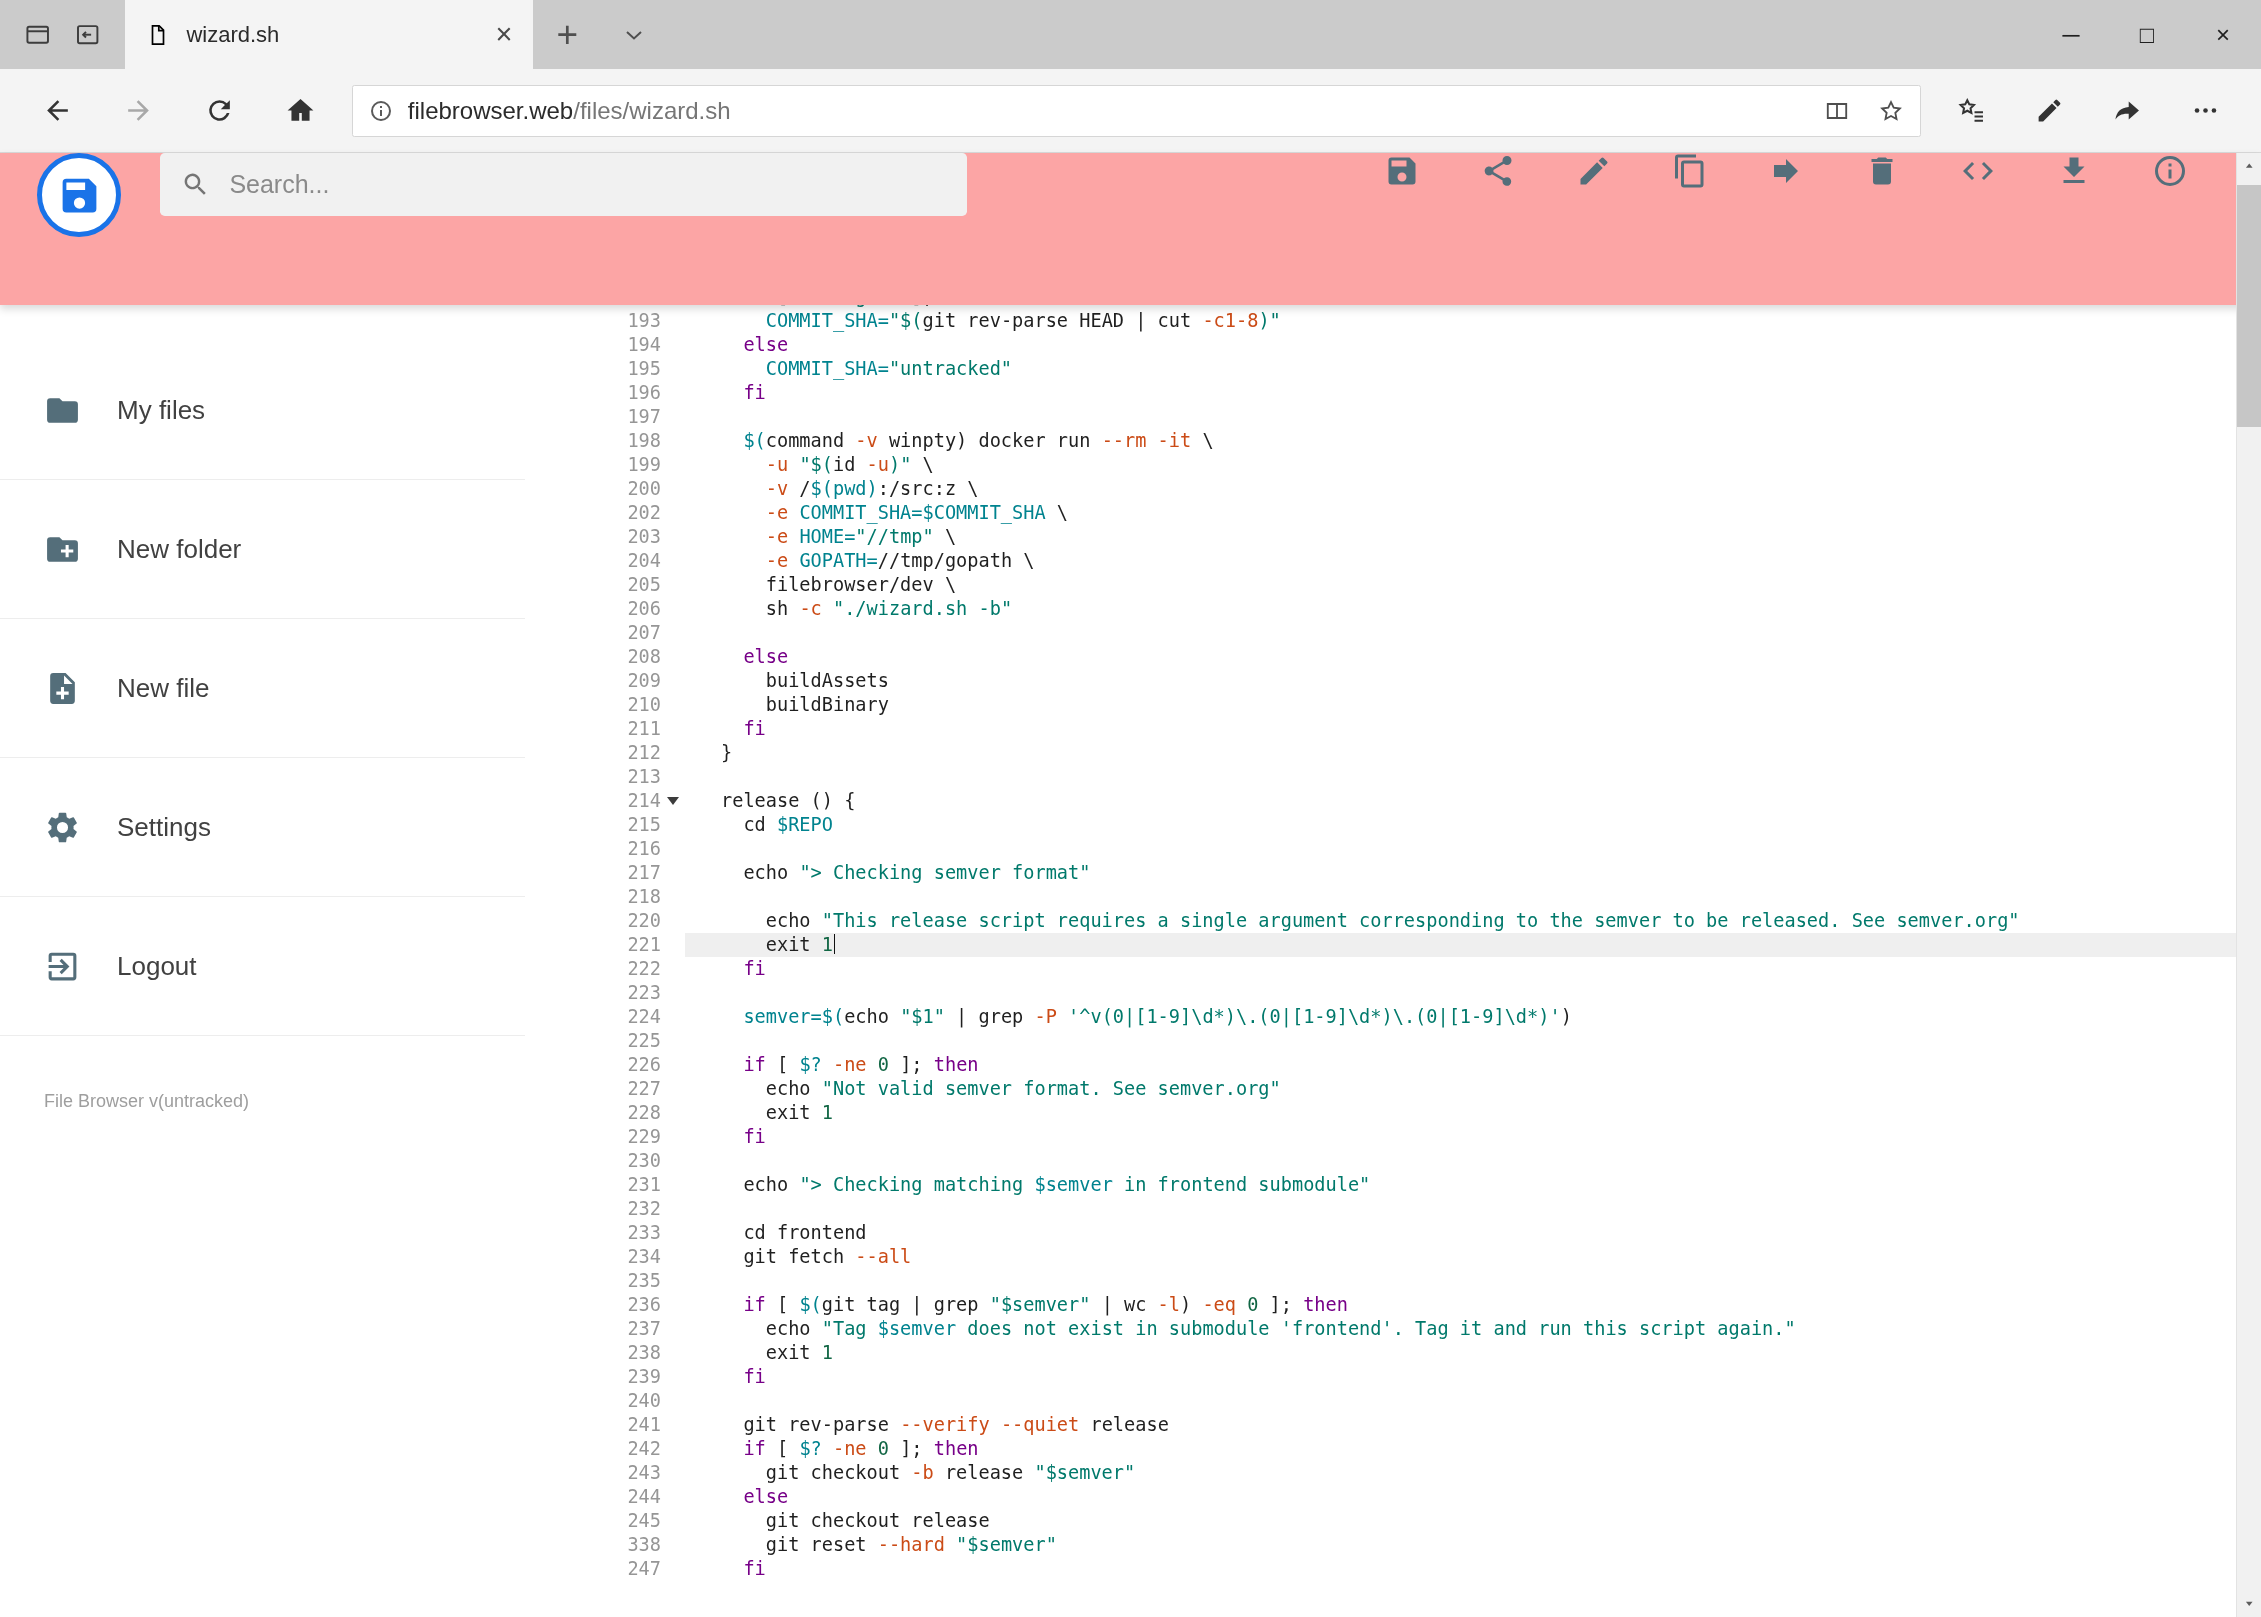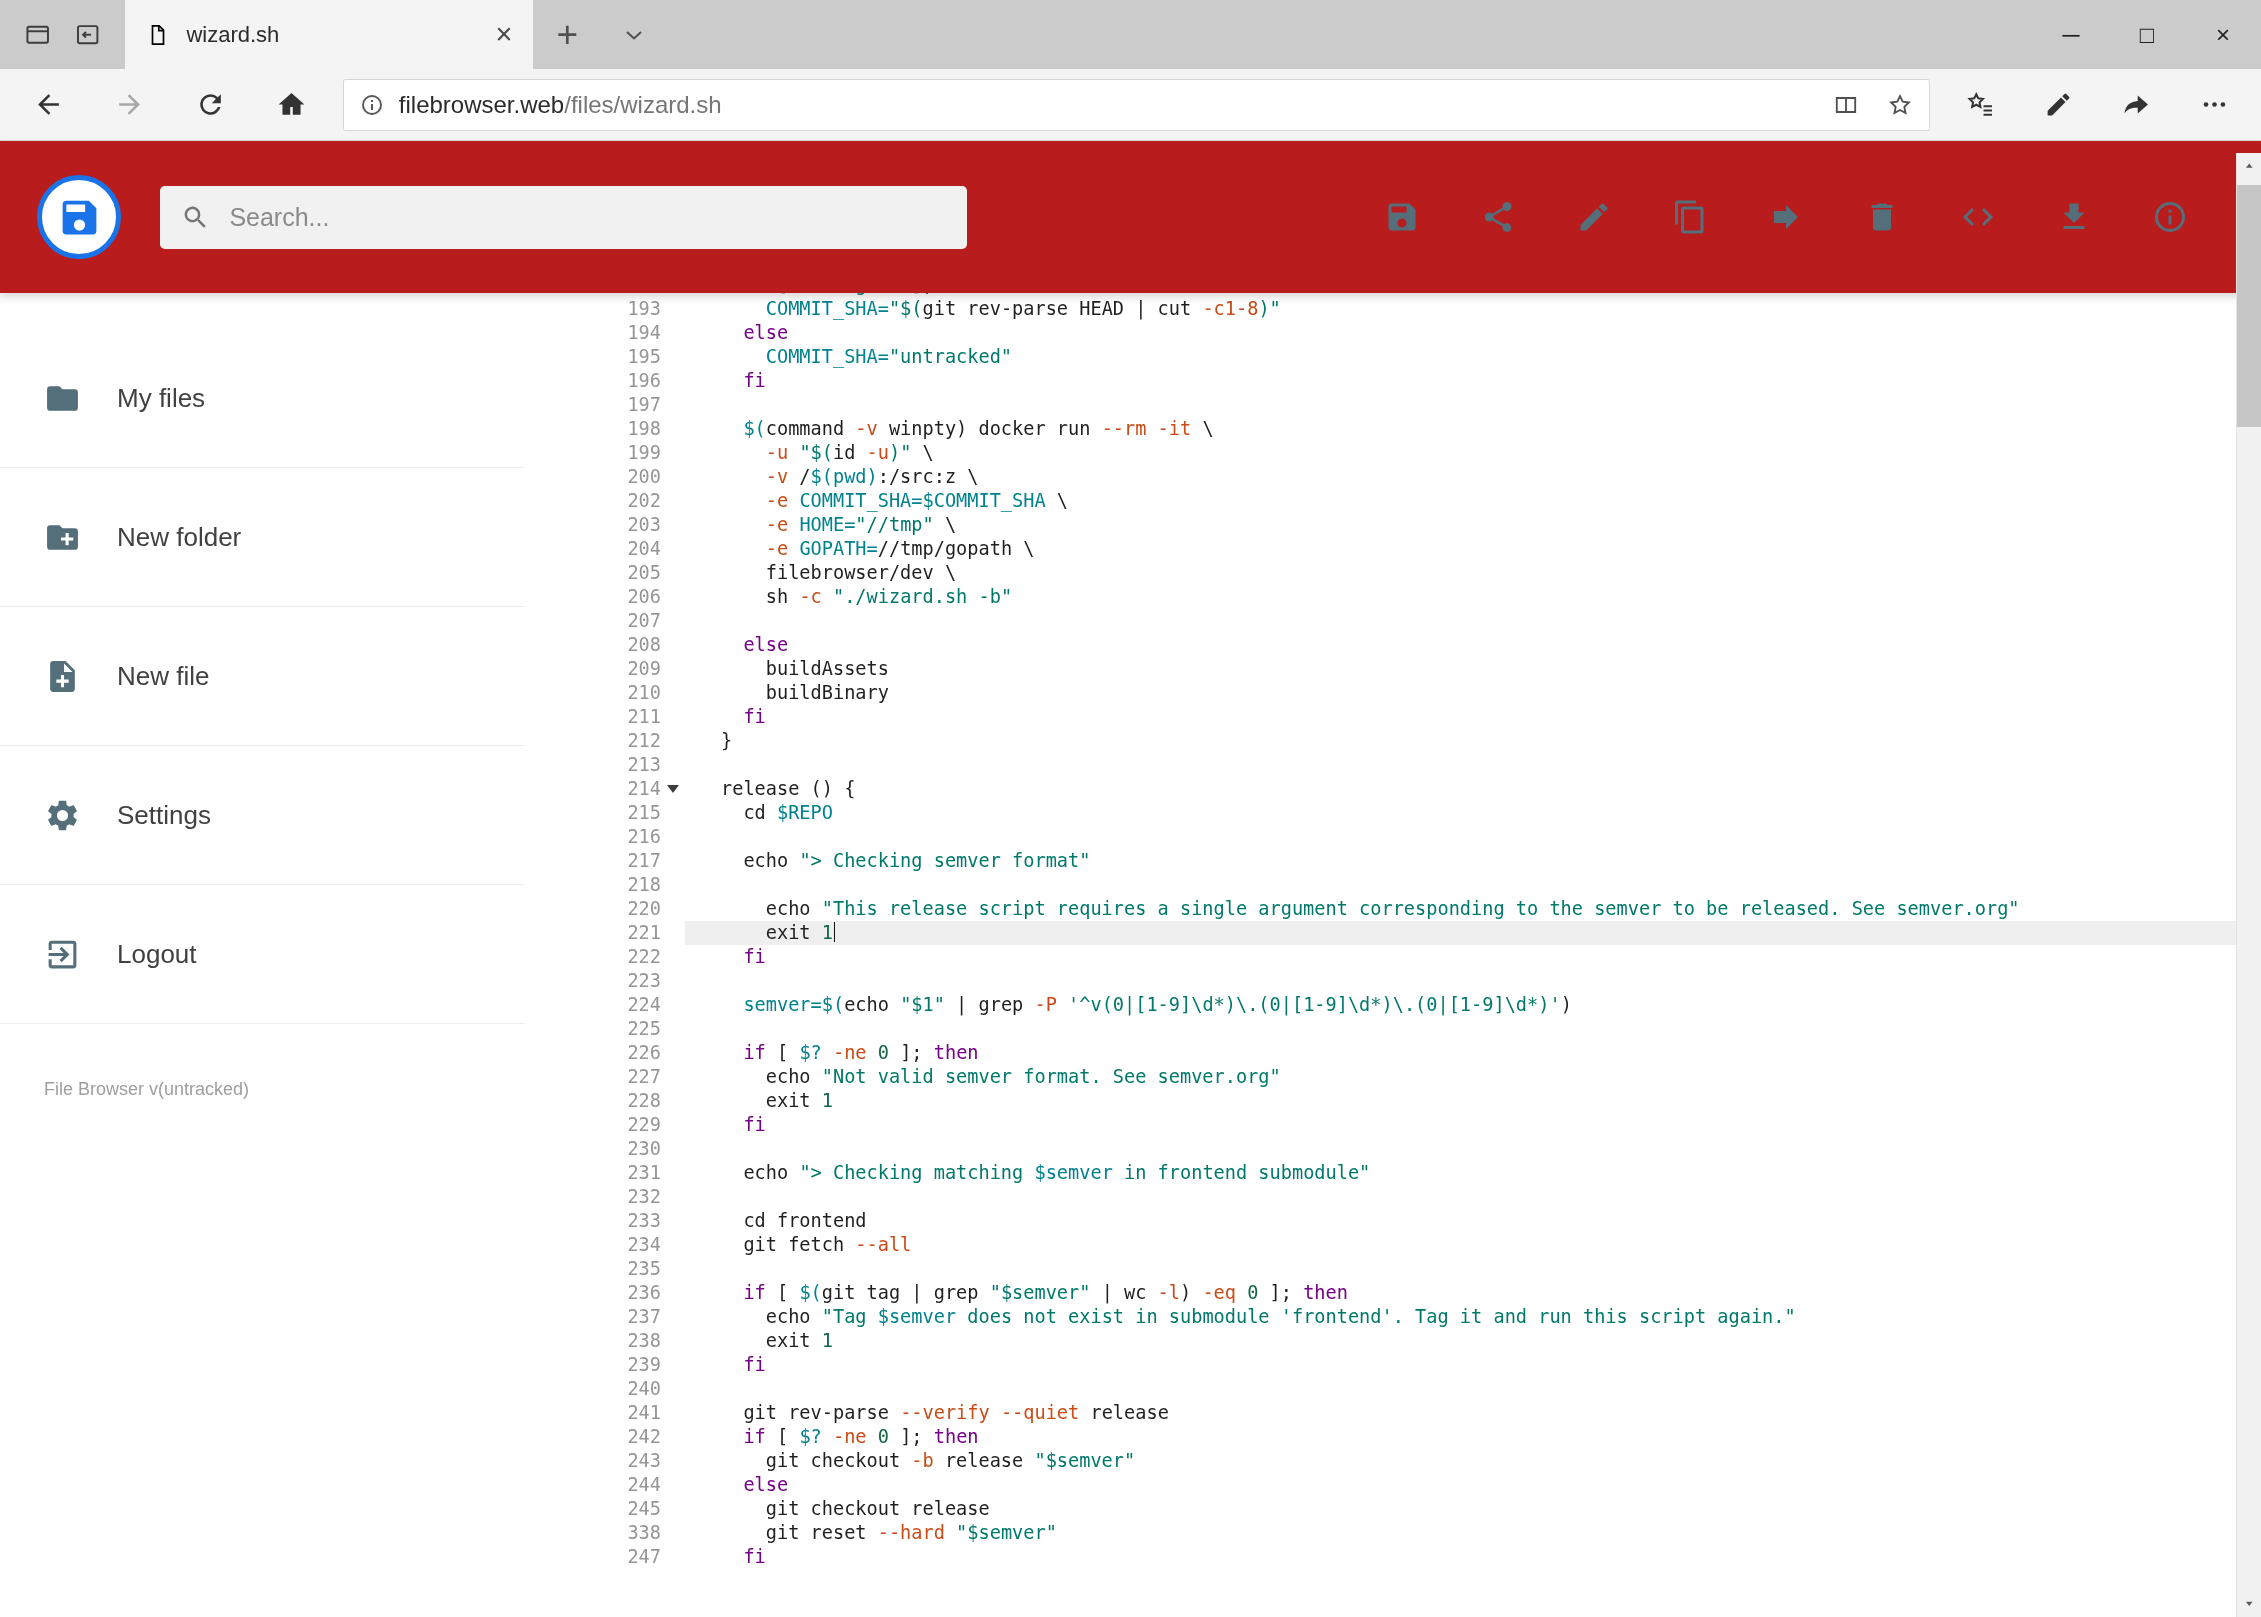--- a/index.html
+++ b/index.html
@@ -24,36 +24,36 @@
   .tab-left{ display:flex; align-items:center; gap:22.6px; padding:0 24px; color:#3d3d3d; }
   .tab{ width:408px; background:#f4f4f4; display:flex; align-items:center; padding:0 21px; gap:16px; }
   .tab-title{ font-size:22px; color:#2b2b2b; flex:1; white-space:nowrap; overflow:hidden; }
   .tab-close{ font-size:29px; color:#4a4a4a; line-height:1; }
   .newtab{ width:68px; display:flex; align-items:center; justify-content:center; font-size:37px; color:#4f4f4f; }
   .tab-chevron{ width:65px; display:flex; align-items:center; justify-content:center; color:#4f4f4f; }
   .win-controls{ margin-left:auto; display:flex; }
   .win-btn{ width:76px; display:flex; align-items:center; justify-content:center; font-size:24px; color:#1f1f1f; }
 
   
-  .navbar{ height:72px; background:#f4f4f4; display:flex; align-items:center;
-    padding:0 8px; border-bottom:0.8px solid #dadada; flex:none; }
+  .navbar{ height:84px; background:#f4f4f4; display:flex; align-items:center;
+    padding:0 17px; border-bottom:0.8px solid #dadada; flex:none; }
   .nav-btn{ width:81px; height:100%; display:flex; align-items:center; justify-content:center; color:#333; }
   .nav-btn.disabled{ color:#a8a8a8; }
   .nav-btn.nr{ width:78px; }
   .urlbox{ flex:1; height:52px; background:#fff; border:0.8px solid #d6d6d6; border-radius:2.4px;
     display:flex; align-items:center; padding:0 16px; margin:0 11.3px; gap:14.5px; }
   .url-text{ font-size:24px; flex:1; white-space:nowrap; overflow:hidden; }
   .url-host{ color:#2b2b2b; }
   .url-path{ color:#767676; }
   .url-right{ display:flex; gap:27.4px; color:#4f4f4f; align-items:center; }
   .site-info{ color:#5a5a5a; }
   .nav-right{ display:flex; }
 
   
-  .app-header{ height:152px; background:#b91c1c; display:flex; align-items:center;
+  .app-header{ height:152px; background:#fca5a5; display:flex; align-items:flex-start;
     position:relative; z-index:3; box-shadow:0 4px 8px rgba(0,0,0,0.15); flex:none; }
   .logo{ width:84px; height:84px; border-radius:50%; border:5.7px solid var(--c-brand);
     display:flex; align-items:center; justify-content:center; margin-left:37px;
     color:var(--c-brand); background:#fff; }
   .logo .icon{ width:45px; height:45px; }
   .searchbox{ width:807px; height:63px; background:#f1f1f1; border-radius:4.8px; display:flex;
     align-items:center; padding:0 21px; gap:19.4px; margin-left:39px; color:#757575; }
   .searchbox input{ border:none; outline:none; background:transparent; font-size:25px;
     color:#444; flex:1; font-family:inherit; }
   .searchbox input::placeholder{ color:#8a8a8a; }

